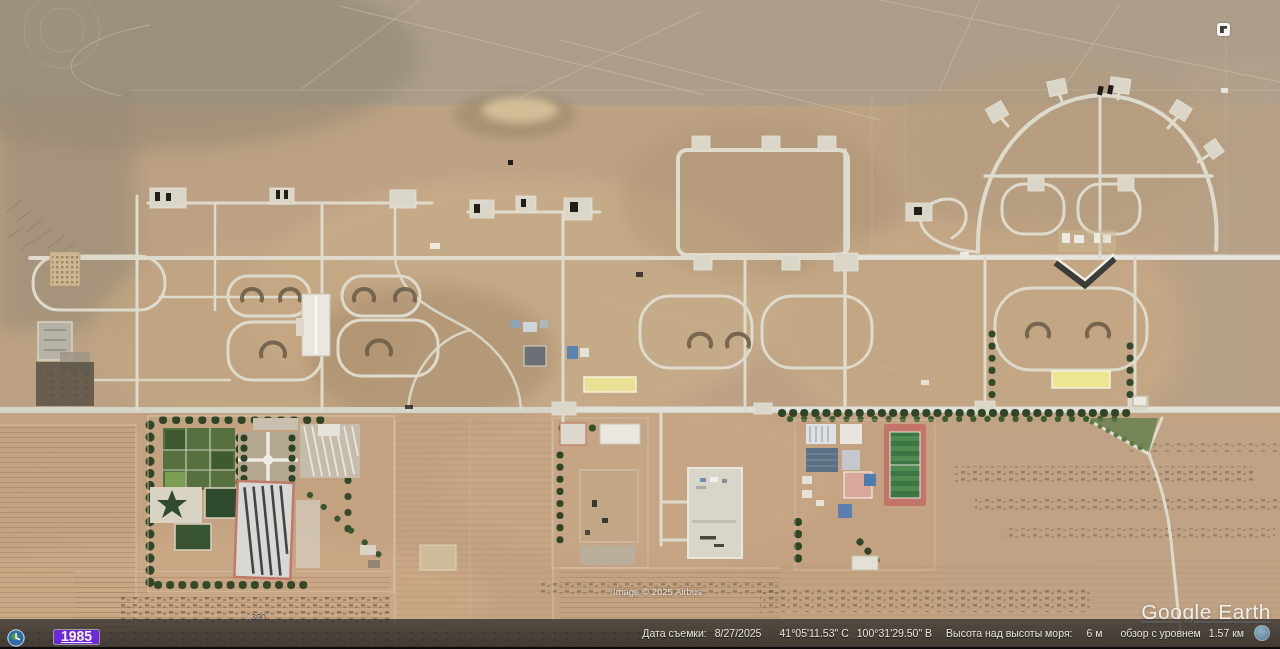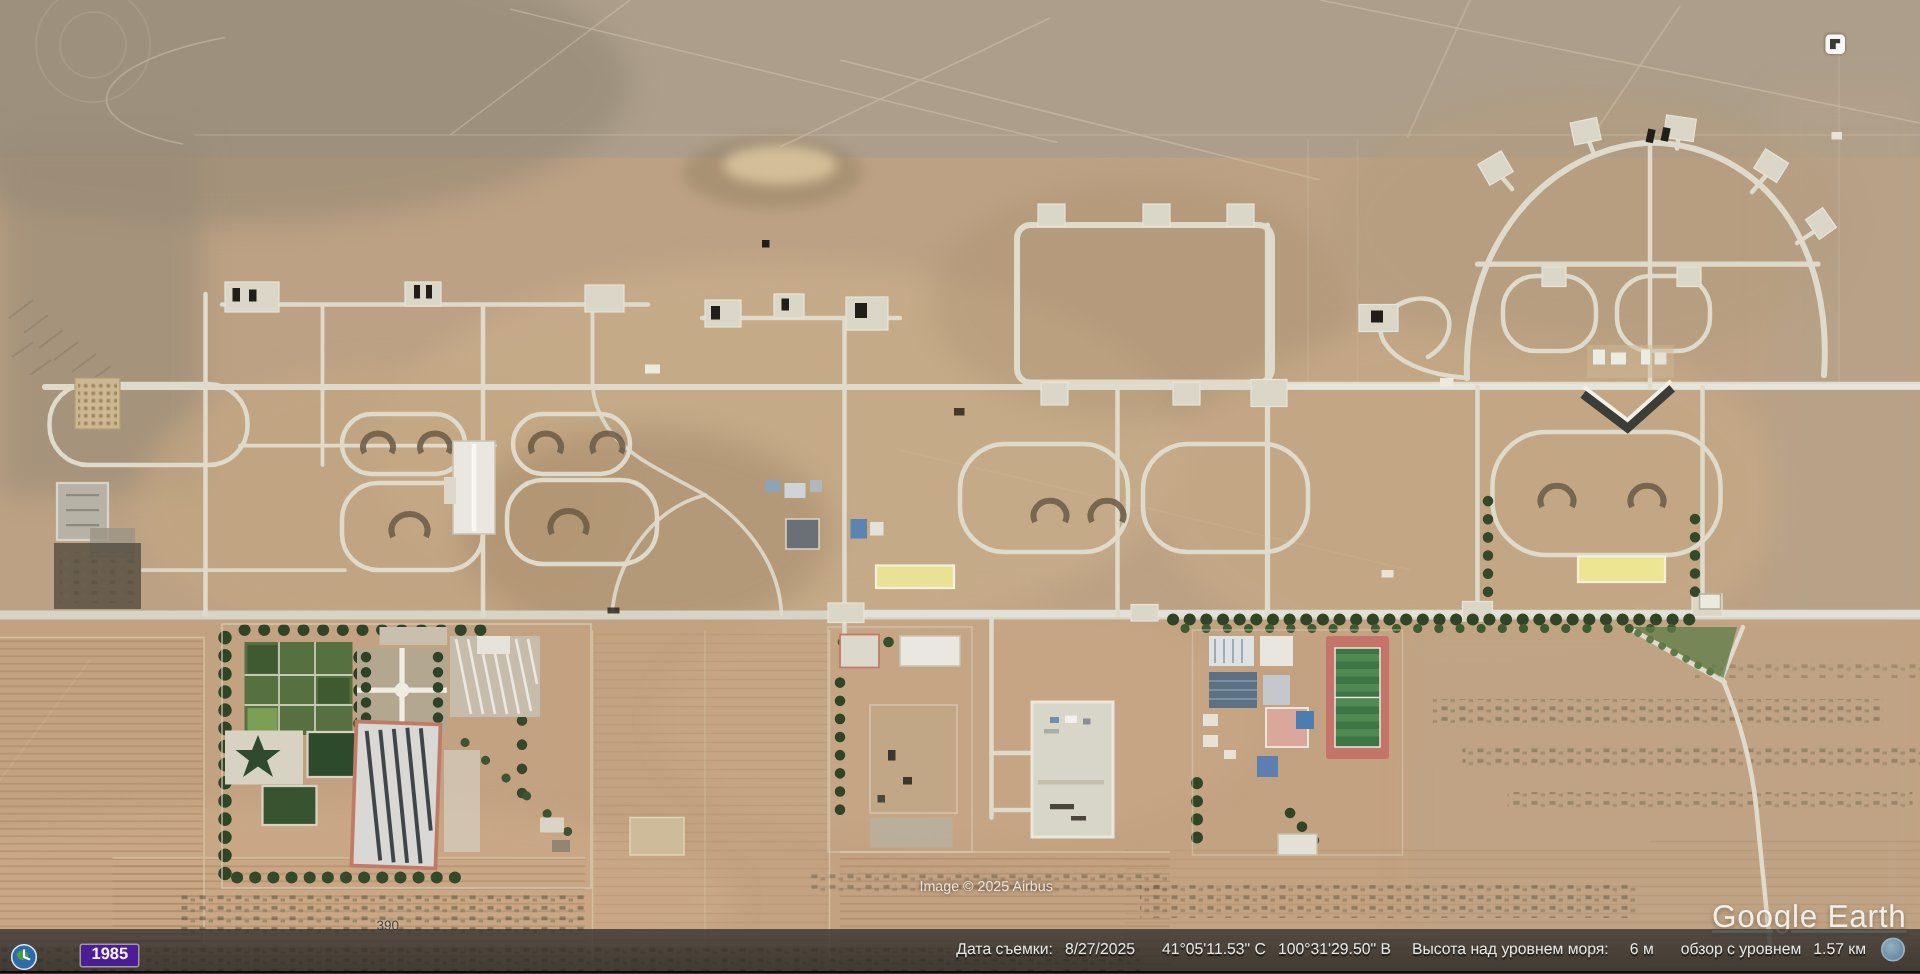--- a/index.html
+++ b/index.html
@@ -16,23 +16,23 @@
   .status-bar{position:absolute;left:0;right:0;bottom:0;height:30px;
               background:linear-gradient(rgba(52,50,48,.78),rgba(38,36,34,.82));
               border-bottom:2px solid #0b0b0b;box-sizing:border-box;
               display:flex;align-items:center;justify-content:flex-end;
               padding-right:10px;gap:0;color:#e9e8e4;font-size:10.5px;
               text-shadow:0 1px 1px rgba(0,0,0,.8);white-space:nowrap;}
   .status-bar .sp8{width:8px}.status-bar .sp14{width:14px}.status-bar .sp18{width:18px}
   .eye-icon{width:14px;height:14px;border-radius:50%;margin-left:10px;
             background:radial-gradient(circle at 40% 35%,#9fc4da,#5d87a6);
             border:1px solid rgba(220,235,245,.5);opacity:.85;}
-  .hist-chip{position:absolute;left:53px;bottom:4px;background:#4c1d95;
+  .hist-chip{position:absolute;left:53px;bottom:4px;background:#6d28d9;
              border:1px solid #9b9b97;border-radius:2px;color:#f2f2f0;
-             font-size:11px;font-weight:bold;padding:1px 7px 2px;line-height:11px;}
+             font-size:14px;font-weight:bold;padding:1px 7px 2px;line-height:11px;text-decoration:underline;}
   .globe-btn{position:absolute;left:7px;bottom:2px;width:18px;height:18px;}
   .nav-widget{position:absolute;left:1217px;top:23px;width:13px;height:13px;
               background:rgba(252,252,250,.95);border-radius:3px;
               box-shadow:0 0 2px rgba(0,0,0,.4);display:flex;
               align-items:center;justify-content:center;}
   .nav-widget .glyph{width:7px;height:7px;background:#3c3a36;
               clip-path:polygon(0 0,100% 0,100% 40%,55% 40%,55% 100%,0 100%);}
 </style>
 </head>
 <body>
@@ -431,21 +431,21 @@
 
 <div class="status-bar">
   <span>Дата съемки:</span>
   <span class="sp8"></span>
   <span>8/27/2025</span>
   <span class="sp18"></span>
   <span>41°05'11.53" С</span>
   <span class="sp8"></span>
   <span>100°31'29.50" В</span>
   <span class="sp14"></span>
-  <span>Высота над уровнем моря:</span>
+  <span>Высота над высоты моря:</span>
   <span class="sp14"></span>
   <span>6 м</span>
   <span class="sp18"></span>
   <span>обзор с уровнем</span>
   <span class="sp8"></span>
   <span>1.57 км</span>
   <span class="eye-icon"></span>
 </div>
 
 <div class="globe-btn">

